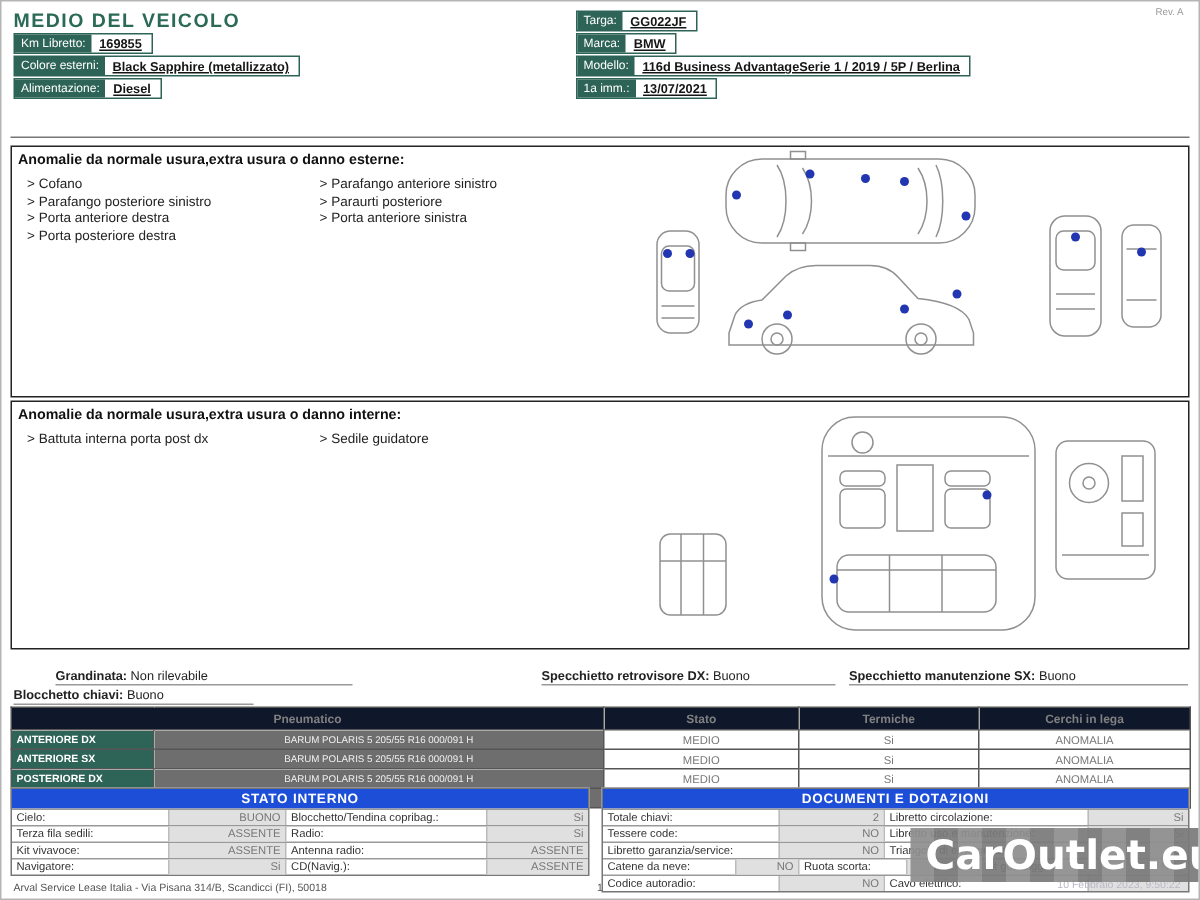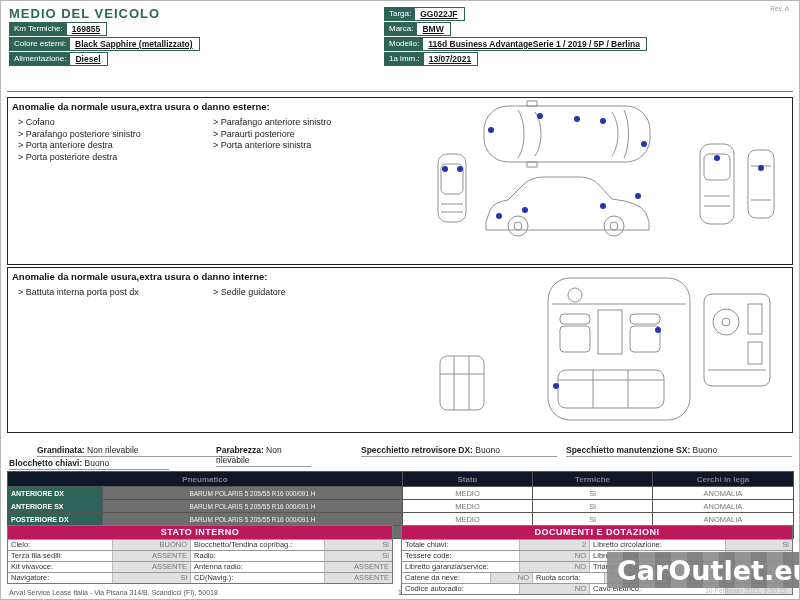--- a/index.html
+++ b/index.html
@@ -25,21 +25,21 @@
   .sum-item{position:absolute;font-size:8.5px;color:#222;border-bottom:1px solid #999;padding-bottom:1px;}
   .sum-item b{font-weight:700;}
   .tyre-table{position:absolute;left:6px;top:470px;width:786px;border-collapse:collapse;table-layout:fixed;}
   .tyre-table td,.tyre-table th{border:1px solid #555;overflow:hidden;white-space:nowrap;}
   .tyre-table th{background:#0f172a;color:#808080;font-size:8px;font-weight:700;height:12px;}
   .tt-pos{background:#2e6457;color:#fff;font-weight:700;font-size:7px;padding-left:3px;height:10px;}
   .tt-desc{background:#6e6e6e;color:#f0f0f0;font-size:6.5px;text-align:center;}
   .tt-val{color:#777;font-size:7.5px;text-align:center;}
   .btable{position:absolute;top:524px;border:1px solid #777;box-sizing:border-box;background:#fff;}
   .btable.left{left:6px;width:386px;} .btable.right{left:400px;width:392px;}
-  .bt-header{height:13px;line-height:13px;text-align:center;background:#be185d;color:#fff;font-size:9px;font-weight:700;letter-spacing:.5px;}
+  .bt-header{height:13px;line-height:13px;text-align:center;background:#1d4ed8;color:#fff;font-size:9px;font-weight:700;letter-spacing:.5px;}
   .bt-row{display:flex;border-top:1px solid #999;height:10px;}
   .bt-label,.bt-value{box-sizing:border-box;font-size:7.5px;line-height:10px;overflow:hidden;white-space:nowrap;}
   .bt-label{color:#333;padding-left:3px;border-left:1px solid #bbb;}
   .bt-row > div:first-child{border-left:none;}
   .bt-value{background:#e0e0e0;color:#777;text-align:right;padding-right:3px;border-left:1px solid #bbb;}
   .footer-left{position:absolute;left:8px;top:588px;font-size:7px;color:#555;}
   .footer-page{position:absolute;left:50%;top:588px;transform:translateX(-50%);font-size:7px;color:#555;}
   .footer-right{position:absolute;right:12px;top:586px;font-size:7px;color:#b9b9c6;}
   .watermark{position:absolute;left:606px;top:551px;height:36px;display:flex;align-items:center;z-index:10;
              padding:0 10px;font-family:"DejaVu Sans",sans-serif;font-size:27px;font-weight:700;color:#fff;
@@ -49,21 +49,21 @@
 </head>
 <body>
 
 <div class="page">
 
   <div class="title">MEDIO DEL VEICOLO</div>
   <div class="rev">Rev. A</div>
 
   <div class="info-left">
     <div class="info-row">
-      <span class="ilabel">Km Termiche:</span>
+      <span class="ilabel">Km Libretto:</span>
       <span class="ivalue">169855</span>
     </div>
     <div class="info-row">
       <span class="ilabel">Colore esterni:</span>
       <span class="ivalue">Black Sapphire (metallizzato)</span>
     </div>
     <div class="info-row">
       <span class="ilabel">Alimentazione:</span>
       <span class="ivalue">Diesel</span>
     </div>
@@ -196,24 +196,20 @@
         <circle cx="226" cy="56" r="3"></circle>
         <circle cx="124" cy="112" r="3"></circle>
       </g>
     </svg>
   </div>
 
   <div class="sum-item" style="left:8px;top:444px;width:198px;margin-left:28px;">
     <b>Grandinata:</b>
     <span>Non rilevabile</span>
   </div>
-  <div class="sum-item" style="left:215px;top:444px;width:95px;">
-    <b>Parabrezza:</b>
-    <span>Non rilevabile</span>
-  </div>
   <div class="sum-item" style="left:360px;top:444px;width:196px;">
     <b>Specchietto retrovisore DX:</b>
     <span>Buono</span>
   </div>
   <div class="sum-item" style="left:565px;top:444px;width:226px;">
     <b>Specchietto manutenzione SX:</b>
     <span>Buono</span>
   </div>
   <div class="sum-item" style="left:8px;top:457px;width:160px;">
     <b>Blocchetto chiavi:</b>

